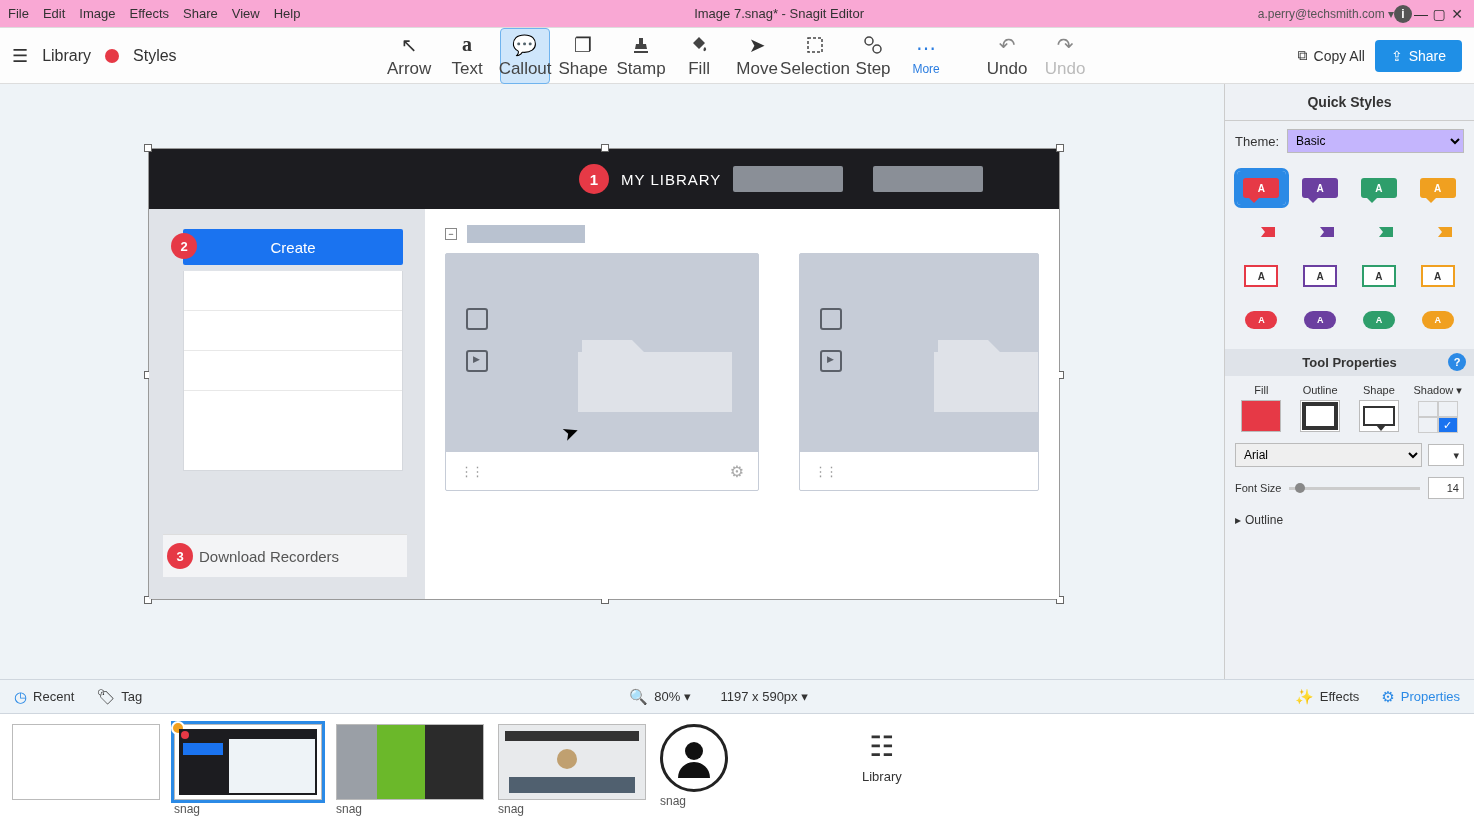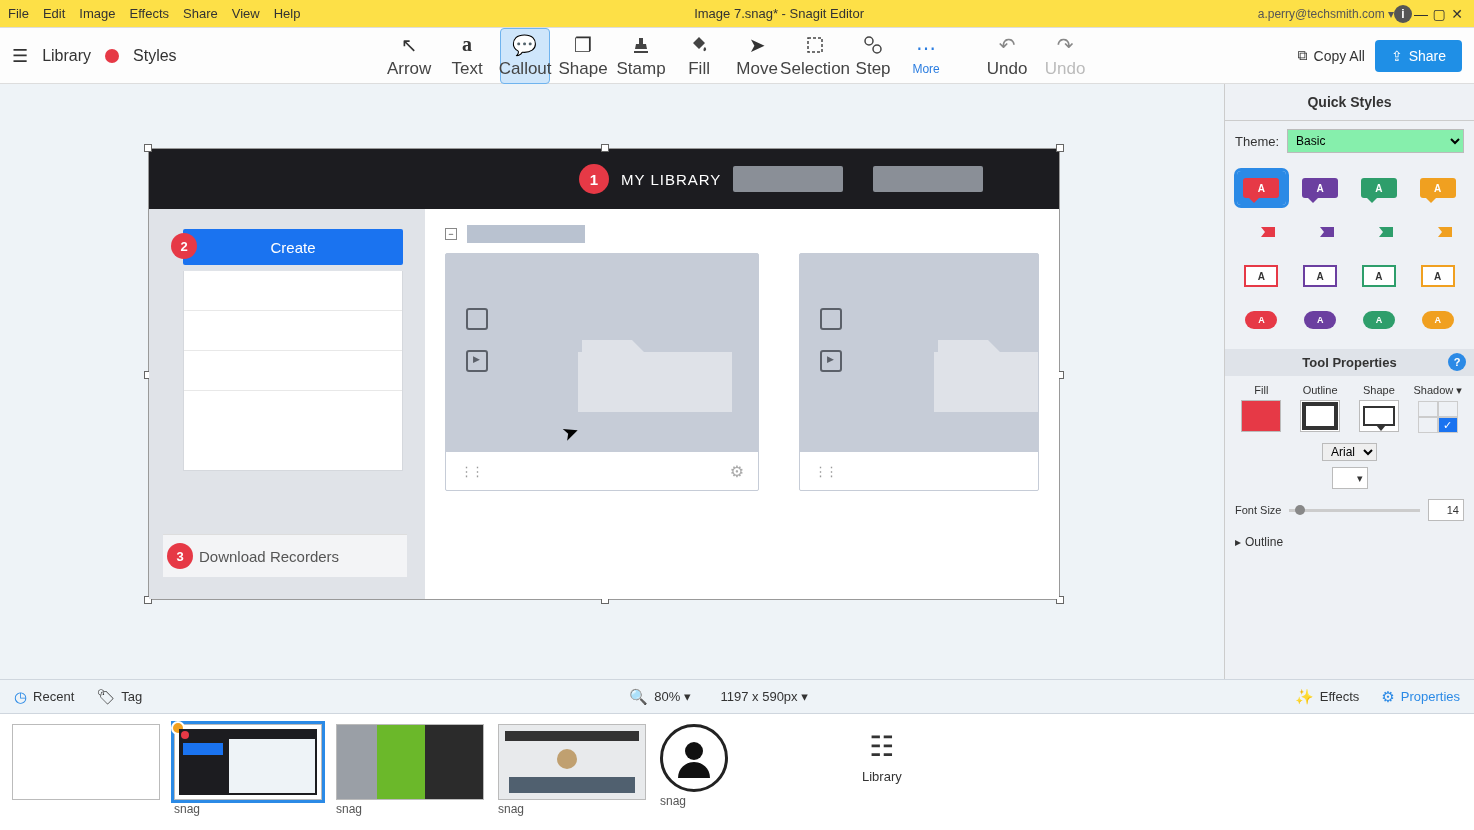--- a/index.html
+++ b/index.html
@@ -1,19 +1,19 @@
 <!DOCTYPE html>
 <html><head>
 <meta charset="utf-8">
 <style>
 * { box-sizing: border-box; margin: 0; padding: 0; font-family: "Segoe UI", Arial, sans-serif; }
 body { background: #fff; width: 1474px; height: 830px; overflow: hidden; font-size: 13px; color: #333; }
 
 
-.menubar { display: flex; align-items: center; height: 28px; background: #fde047; border-bottom: 1px solid #ddd; padding: 0 8px; }
+.menubar { display: flex; align-items: center; height: 28px; background: #f9a8d4; border-bottom: 1px solid #ddd; padding: 0 8px; }
 .menubar .menu-items { display: flex; gap: 14px; }
 .menubar .menu-item { cursor: pointer; font-size: 13px; }
 .menubar .title { flex: 1; text-align: center; font-size: 13px; color: #333; }
 .menubar .right { display: flex; align-items: center; gap: 0; margin-left: auto; }
 .menubar .user { font-size: 12px; color: #555; }
 .menubar .winbtn { width: 18px; height: 18px; display:flex; align-items:center; justify-content:center; cursor:pointer; font-size:14px; }
 .info-icon { width:18px; height:18px; border-radius:50%; background:#555; color:#fff; display:flex; align-items:center; justify-content:center; font-size:12px; font-weight:bold; }
 
 
 .toolbar-row { display: flex; align-items: center; height: 56px; background: #fdfdfd; border-bottom: 1px solid #ddd; padding: 0 12px; }
@@ -69,42 +69,42 @@
 .ci-card-action.play::after { content:"▶"; font-size:9px; color:#5b6069; position:absolute; left:5px; top:2px;}
 .ci-folder { position:absolute; right:16px; top:66px; width:170px; height:100px; }
 .ci-card-footer { position:absolute; bottom:0; left:0; right:0; height:38px; background:#fff; display:flex; align-items:center; justify-content:space-between; padding:0 14px; }
 .ci-grip { color:#999; letter-spacing:-2px; }
 .ci-gear { color:#aaa; font-size:16px; }
 .cursor-arrow { position:absolute; left:562px; top:336px; font-size:20px; color:#000; pointer-events:none; transform:rotate(-20deg);}
 
 
 .rp-title { text-align:center; font-weight:bold; padding:10px 0; font-size:14px; border-bottom:1px solid #ccc; }
 .rp-theme { display:flex; align-items:center; padding:8px 10px; gap:8px; }
-.rp-theme select { flex:1; height:24px; border:1px solid #bbb; background:#86efac; font-size:12px; padding:0 4px;}
+.rp-theme select { flex:1; height:24px; border:1px solid #bbb; background:#c4b5fd; font-size:12px; padding:0 4px;}
 .qs-grid { display:grid; grid-template-columns:repeat(4,1fr); gap:10px 10px; padding:10px 12px 12px 12px; overflow-y:auto; flex:0 0 auto; }
 .qs-item { height:34px; display:flex; align-items:center; justify-content:center; border-radius:4px; }
 .qs-item.sel { outline:3px solid #2b8ae6; background:#2b8ae6; }
 .callout-shape { position:relative; width:36px; height:20px; border-radius:3px; display:flex; align-items:center; justify-content:center; color:#fff; font-size:10px; font-weight:bold;}
 .callout-shape::after { content:""; position:absolute; bottom:-5px; left:6px; width:0; height:0; border-left:5px solid transparent; border-right:5px solid transparent; }
 .box-shape { width:34px; height:22px; border:2px solid; background:#fff; display:flex; align-items:center; justify-content:center; font-size:10px; font-weight:bold; color:#333;}
 .pill-shape { width:32px; height:18px; border-radius:9px; display:flex; align-items:center; justify-content:center; color:#fff; font-size:9px; font-weight:bold;}
 
 .rp-sect-title { background:#dfe3e9; text-align:center; padding:6px 0; font-weight:bold; font-size:13px; position:relative; }
 .rp-help { position:absolute; right:8px; top:4px; width:18px; height:18px; border-radius:50%; background:#2b8ae6; color:#fff; font-size:11px; display:flex; align-items:center; justify-content:center;}
 .tp-row { display:flex; padding:8px 10px 4px 10px; gap:6px; }
 .tp-cell { flex:1; display:flex; flex-direction:column; align-items:center; gap:4px; font-size:11px;}
 .tp-swatch { width:40px; height:32px; border:1px solid #bbb; background:#fff; display:flex; align-items:center; justify-content:center; position:relative;}
 .tp-fill-red { background:#e63946; }
 .tp-outline { border:4px solid #333; background:#fff; width:36px; height:28px; }
 .tp-shape-pt { width:32px; height:20px; border:2px solid #333; background:#fff; position:relative;}
 .tp-shape-pt::after { content:""; position:absolute; bottom:-7px; left:11px; width:0;height:0;border-left:5px solid transparent;border-right:5px solid transparent;border-top:6px solid #333;}
 .tp-shadow-check { width:40px; height:32px; display:grid; grid-template-columns:1fr 1fr; grid-template-rows:1fr 1fr; }
 .tp-shadow-check div { border:1px solid #ccc; }
 .tp-shadow-check .chk { background:#1a73f0; color:#fff; font-size:11px; display:flex;align-items:center;justify-content:center;}
-.tp-font-row { display:flex; padding:6px 10px; gap:6px; align-items:center;flex-direction:column;}
+.tp-font-row { display:flex; padding:6px 10px; gap:6px; align-items:center;}
 .tp-font-row select { flex:1; height:24px; border:1px solid #bbb; font-size:12px; padding:0 4px;}
 .tp-size-box { width:36px; height:22px; border:1px solid #bbb; background:#fff; display:flex; align-items:center; justify-content:flex-end; padding-right:4px; font-size:11px;}
 .tp-slider-row { display:flex; align-items:center; padding:4px 10px 8px 10px; gap:8px; font-size:11px; }
 .tp-slider-track { flex:1; height:3px; background:#ccc; position:relative; }
 .tp-slider-knob { position:absolute; left:4%; top:-4px; width:10px; height:10px; border-radius:50%; background:#888; }
 .tp-adv { padding:6px 10px; font-size:12px; display:flex; align-items:center; gap:4px; cursor:pointer;}
 
 
 .statusbar { height:34px; background:#eef3f7; border-top:1px solid #cfd6de; display:flex; align-items:center; padding:0 14px; gap:18px; font-size:13px;}
 .statusbar .sb-left { display:flex; gap:22px; align-items:center;}

